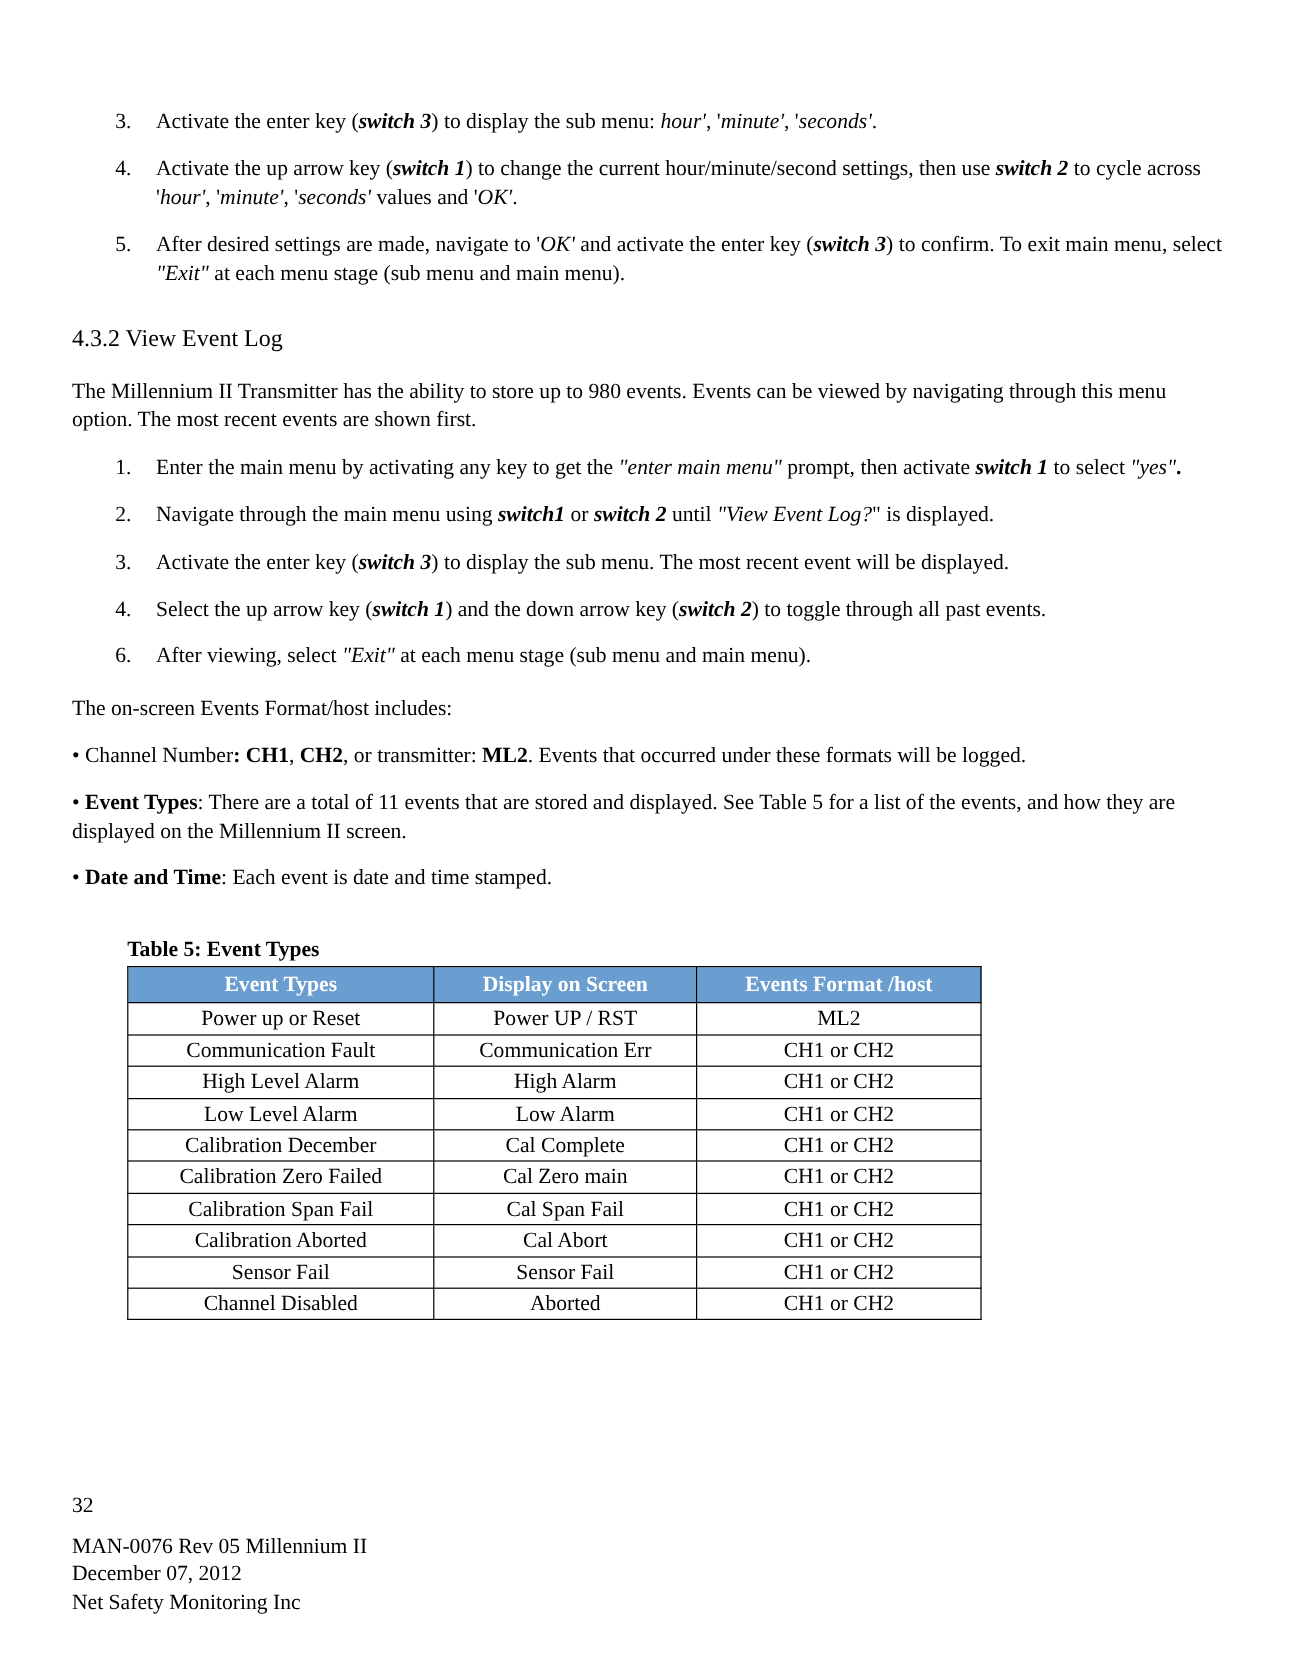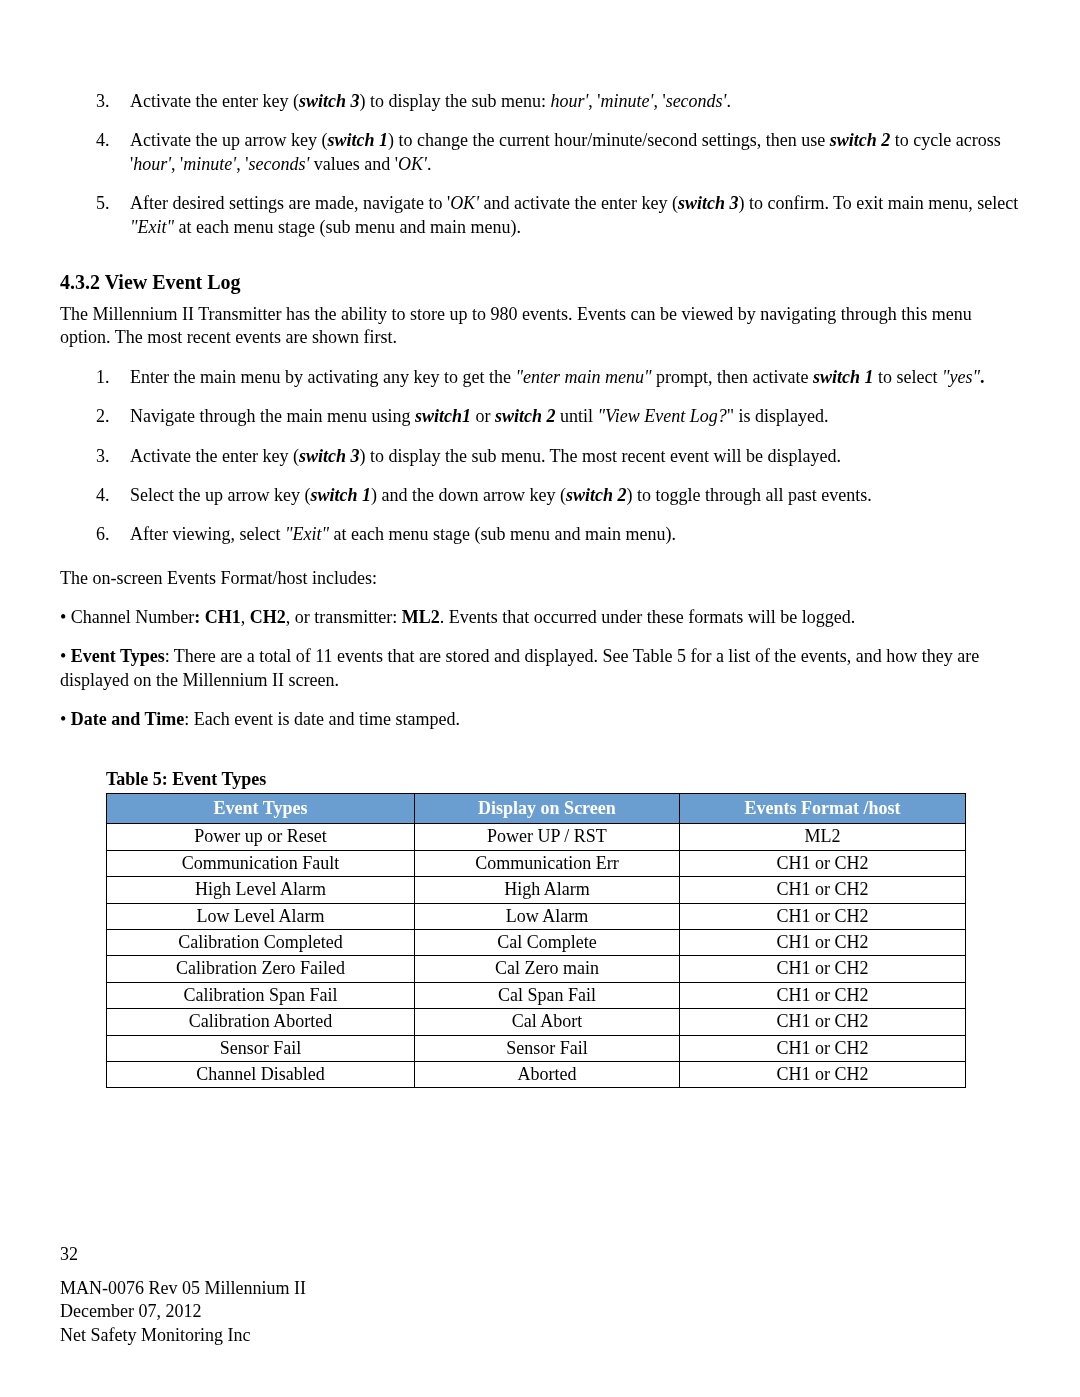--- a/index.html
+++ b/index.html
@@ -25,36 +25,36 @@
     padding-left: 34px;
     position: relative;
   }
   ol.main-list > li .num {
     position: absolute;
     left: 0;
     top: 0;
   }
   h3 {
     font-size: 20px;
-    font-weight: bold;
+    font-weight: normal;
     margin-top: 30px;
-    margin-bottom: 8px;
+    margin-bottom: 20px;
   }
   p.body-para {
     margin-bottom: 16px;
   }
   p.bullet-para {
     margin-bottom: 16px;
   }
   .bold { font-weight: bold; }
   .italic { font-style: italic; }
   .table-wrap {
     margin-top: 36px;
     margin-left: 46px;
-    width: 860px;
+    width: 712px;
   }
   .table-caption {
     font-weight: bold;
     margin-bottom: 2px;
   }
   table {
     border-collapse: collapse;
     width: 100%;
   }
   th, td {
@@ -135,21 +135,21 @@
             <td>High Level Alarm</td>
             <td>High Alarm</td>
             <td>CH1 or CH2</td>
           </tr>
           <tr>
             <td>Low Level Alarm</td>
             <td>Low Alarm</td>
             <td>CH1 or CH2</td>
           </tr>
           <tr>
-            <td>Calibration Completed</td>
+            <td>Calibration December</td>
             <td>Cal Complete</td>
             <td>CH1 or CH2</td>
           </tr>
           <tr>
             <td>Calibration Zero Failed</td>
             <td>Cal Zero main</td>
             <td>CH1 or CH2</td>
           </tr>
           <tr>
             <td>Calibration Span Fail</td>

